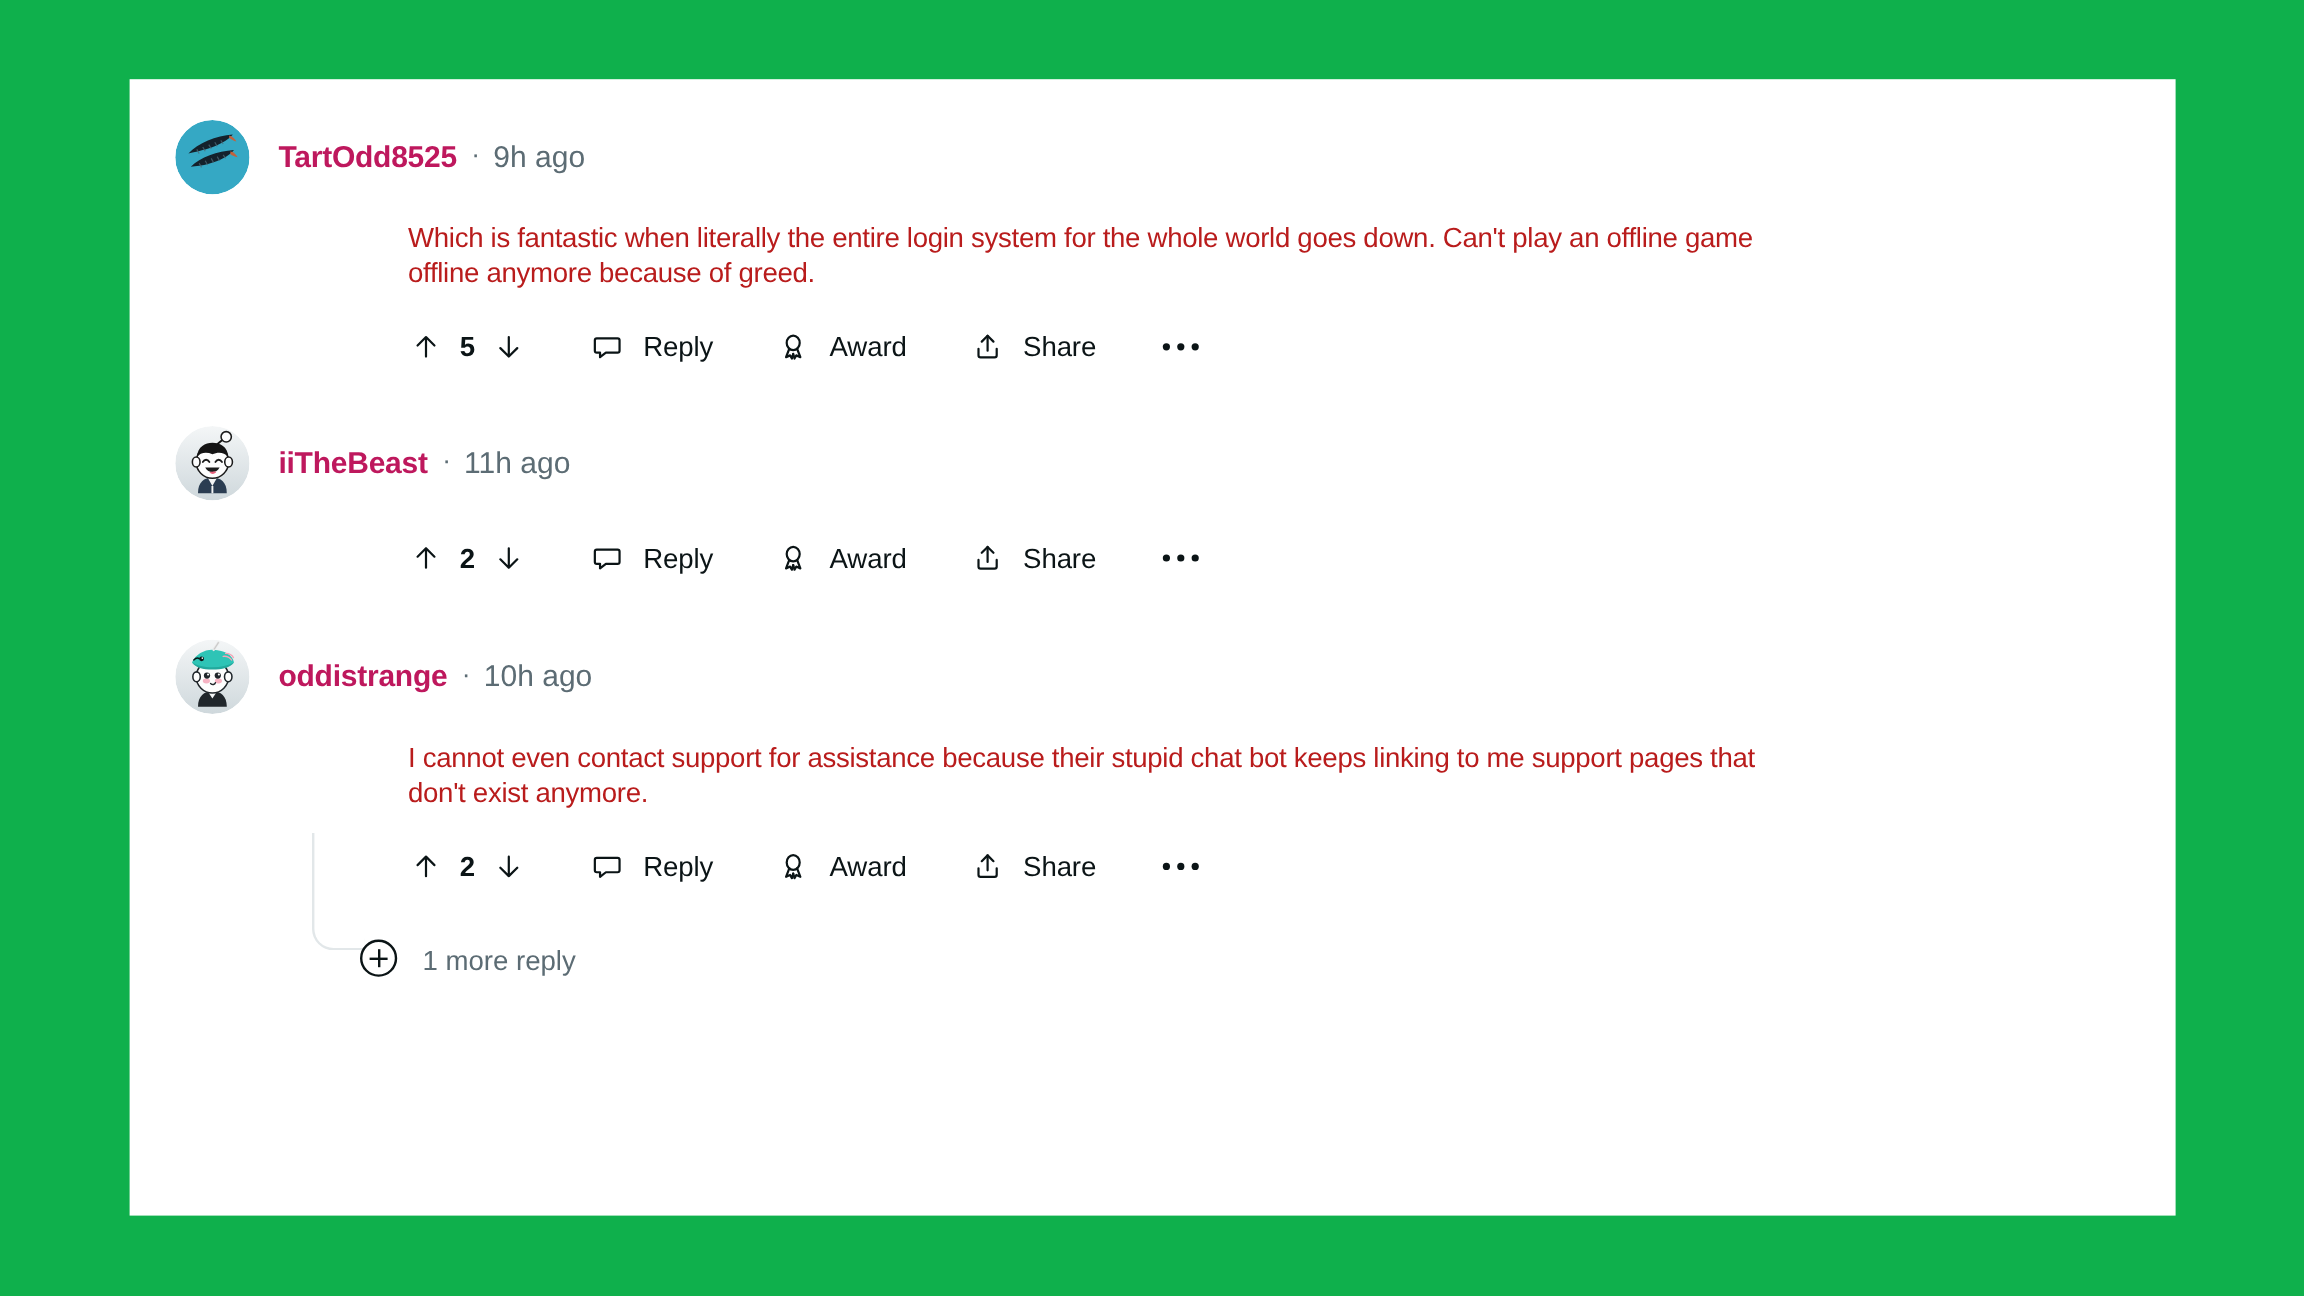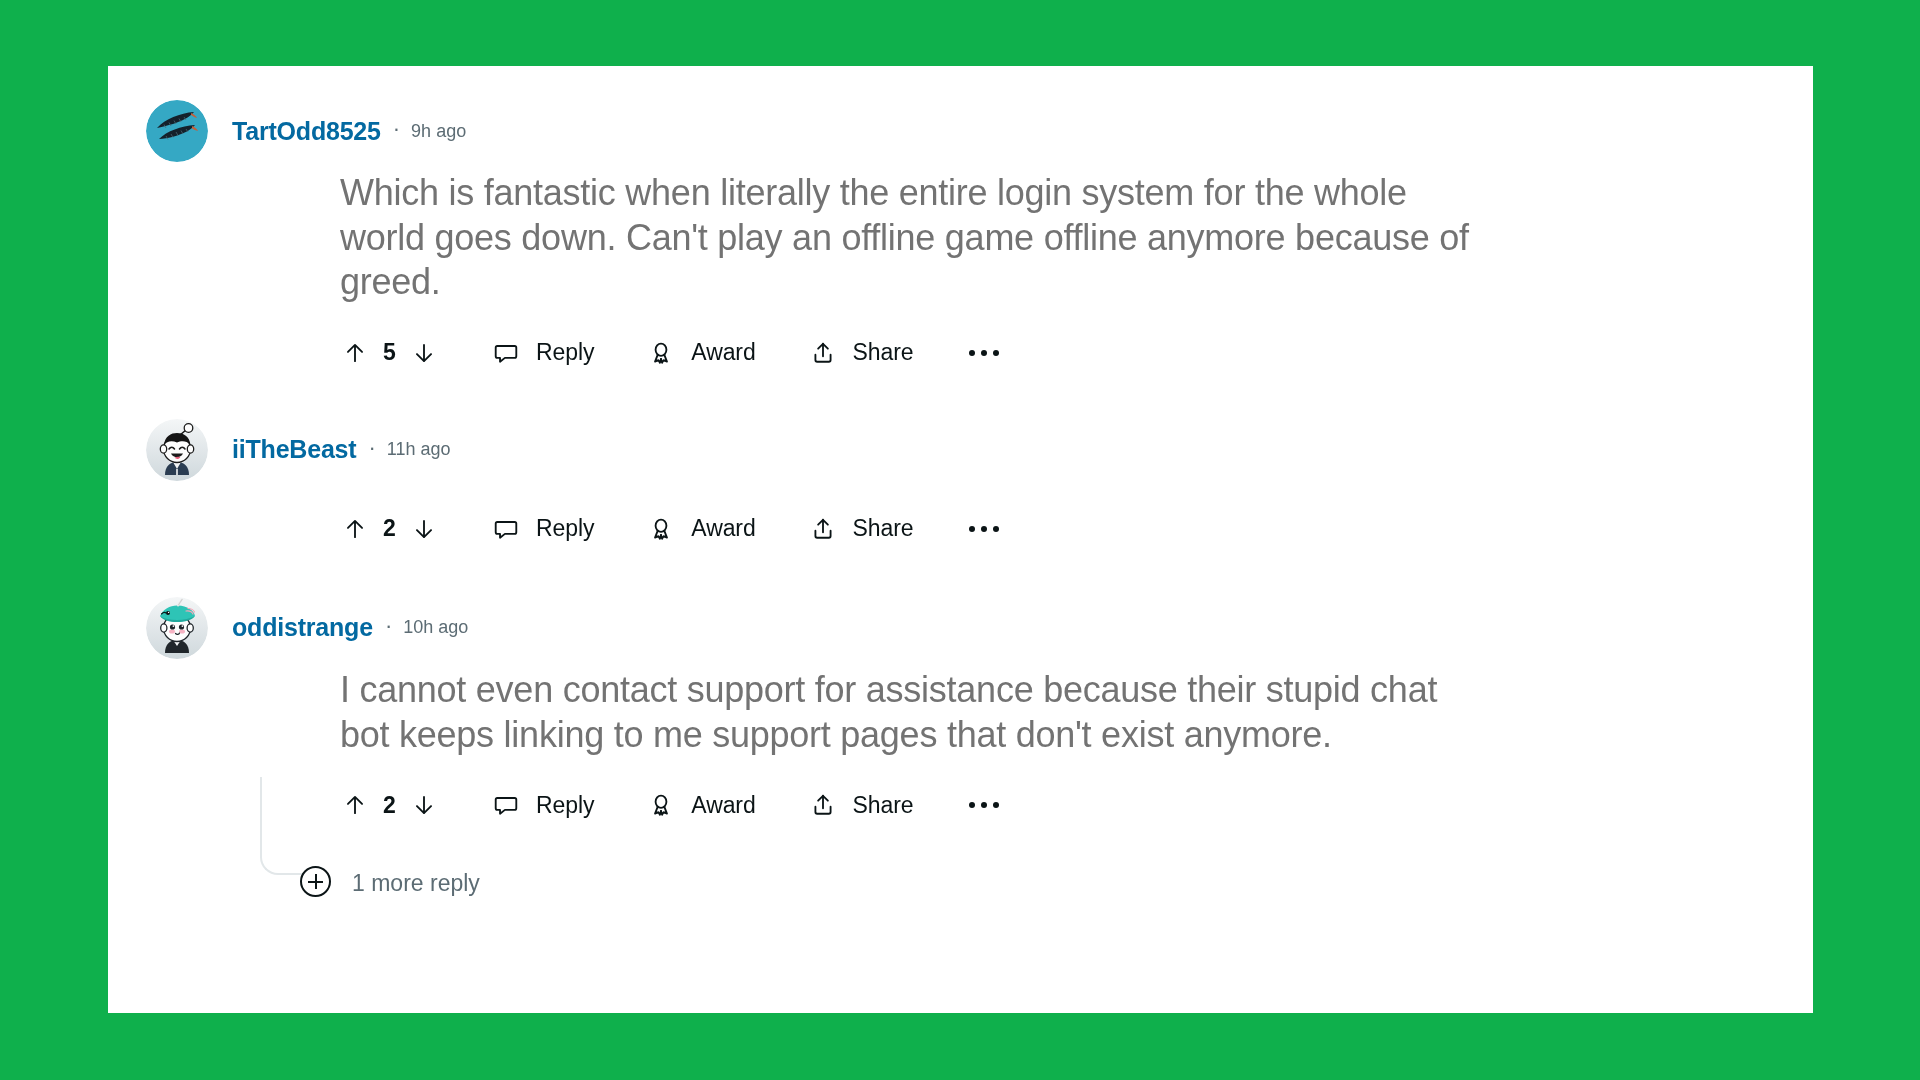--- a/index.html
+++ b/index.html
@@ -55,45 +55,45 @@
     position: relative;
     overflow: hidden;
   }
 
   .avatar svg { display: block; width: 100%; height: 100%; }
 
   .username {
     margin-left: 24px;
     font-size: 25px;
     font-weight: bold;
-    color: #0369a1;
+    color: #be185d;
     letter-spacing: -0.2px;
   }
 
   .meta-dot {
     margin: 0 11px 0 12px;
     font-size: 22px;
     color: #5c6c74;
     line-height: 1;
     position: relative;
     top: -2px;
   }
 
   .timestamp {
-    font-size: 18px;
+    font-size: 25px;
     color: #5c6c74;
   }
 
   .comment-body {
     padding-left: 232px;
     padding-right: 120px;
-    margin-top: 9px;
-    font-size: 36px;
+    margin-top: 22px;
+    font-size: 23px;
     line-height: 1.24;
-    color: #737373;
+    color: #b91c1c;
     letter-spacing: -0.25px;
     max-width: 1500px;
   }
 
   
   .actions {
     display: flex;
     align-items: center;
     padding-left: 232px;
     margin-top: 24px;

